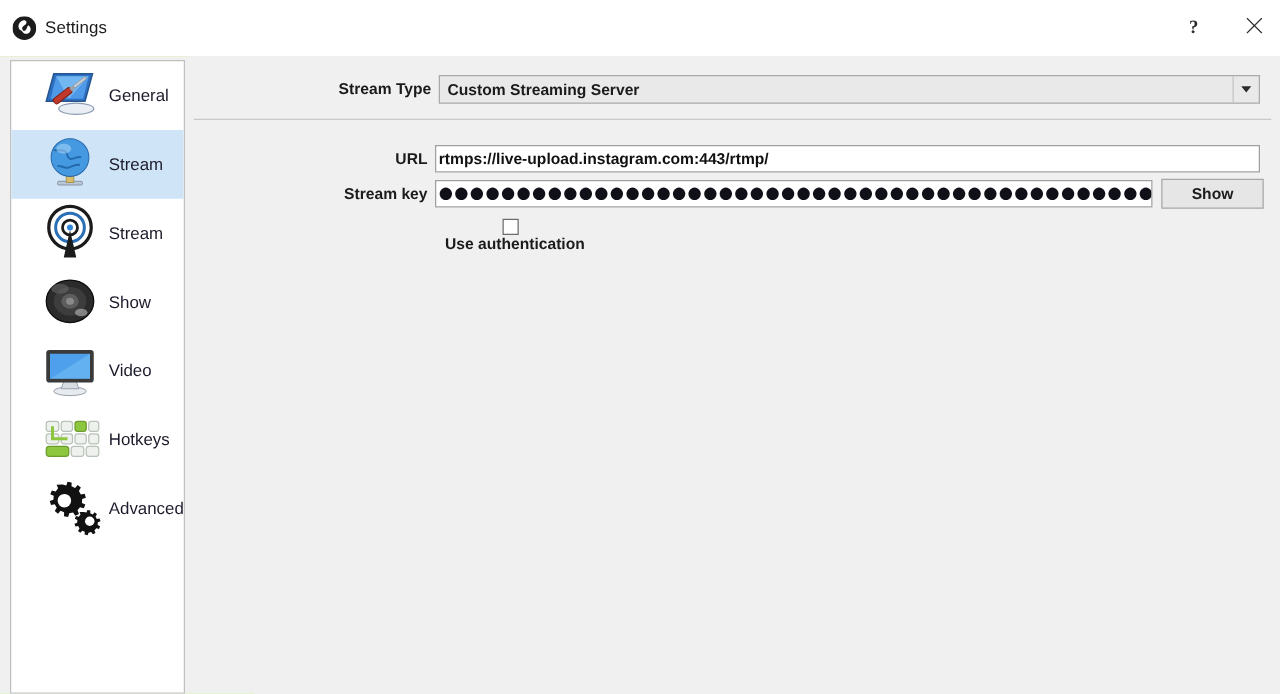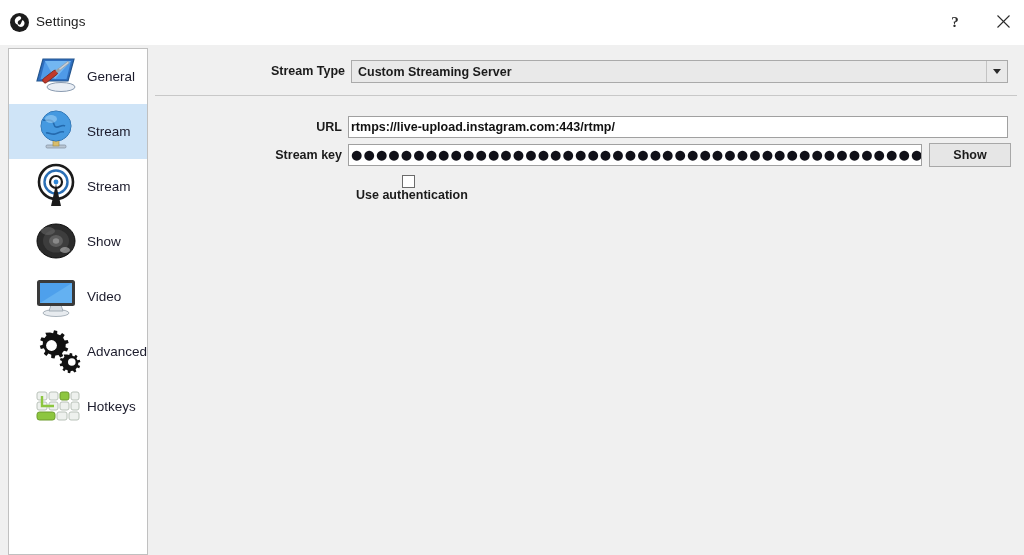--- a/index.html
+++ b/index.html
@@ -318,53 +318,53 @@
             <rect x="10" y="11" width="32" height="20" fill="#4ea0ec"></rect>
             <path d="M10 31 L42 11 L42 31 Z" fill="#79c1f5" opacity=".5"></path>
           </svg>
         </span>
         <span class="side-label">Video</span>
       </div>
 
       <div class="side-item">
         <span class="side-icon">
           <svg width="52" height="50" viewBox="0 0 52 50">
-            <g fill="#111111">
-              <path d="M20 5.5l3.1.8.9-3 3.3.6-.1 3.1 2.9 1.3 2-2.4 2.6 2.1-1.6 2.7 1.6 2.8 3-.6 1 3.2-2.9 1 -.3 3.2 2.8 1.2-1.3 3-3-.8-2 2.5 1.2 2.9-3 1.5-1.7-2.6-3.1.5-.9 3-3.3-.6.1-3.1-2.9-1.3-2 2.4-2.6-2.1 1.6-2.7-1.6-2.8-3 .6-1-3.2 2.9-1 .3-3.2-2.8-1.2 1.3-3 3 .8 2-2.5-1.2-2.9z"></path>
-            </g>
-            <circle cx="21.5" cy="18.5" r="5.4" fill="#ffffff"></circle>
-            <g fill="#111111">
-              <path d="M37 27.5l2.2.5.7-2.1 2.4.5-.1 2.2 2 .9 1.5-1.7 1.9 1.5-1.2 1.9 1.1 2 2.2-.4.7 2.3-2.1.7-.2 2.3 2 .9-.9 2.2-2.2-.6-1.4 1.8.8 2.1-2.1 1-1.3-1.8-2.2.4-.7 2.1-2.4-.5.1-2.2-2-.9-1.5 1.7-1.9-1.5 1.2-1.9-1.1-2-2.2.4-.7-2.3 2.1-.7.2-2.3-2-.9.9-2.2 2.2.6 1.4-1.8-.8-2.1z"></path>
-            </g>
-            <circle cx="41.8" cy="35" r="3.8" fill="#ffffff"></circle>
-          </svg>
-        </span>
-        <span class="side-label">Advanced</span>
-      </div>
-
-      <div class="side-item">
-        <span class="side-icon">
-          <svg width="52" height="50" viewBox="0 0 52 50">
             <rect x="7" y="10" width="10" height="8" rx="2" fill="#eef1ee" stroke="#b9c2b9" stroke-width="1"></rect>
             <rect x="19" y="10" width="9" height="8" rx="2" fill="#eef1ee" stroke="#b9c2b9" stroke-width="1"></rect>
             <rect x="30" y="10" width="9" height="8" rx="2" fill="#8dc63f" stroke="#6c9c2d" stroke-width="1"></rect>
             <rect x="41" y="10" width="8" height="8" rx="2" fill="#eef1ee" stroke="#b9c2b9" stroke-width="1"></rect>
             <rect x="7" y="20" width="10" height="8" rx="2" fill="#eef1ee" stroke="#b9c2b9" stroke-width="1"></rect>
             <rect x="19" y="20" width="9" height="8" rx="2" fill="#eef1ee" stroke="#b9c2b9" stroke-width="1"></rect>
             <rect x="30" y="20" width="9" height="8" rx="2" fill="#eef1ee" stroke="#b9c2b9" stroke-width="1"></rect>
             <rect x="41" y="20" width="8" height="8" rx="2" fill="#eef1ee" stroke="#b9c2b9" stroke-width="1"></rect>
             <rect x="7" y="30" width="18" height="8" rx="2.5" fill="#8dc63f" stroke="#6c9c2d" stroke-width="1"></rect>
             <rect x="27" y="30" width="10" height="8" rx="2" fill="#eef1ee" stroke="#b9c2b9" stroke-width="1"></rect>
             <rect x="39" y="30" width="10" height="8" rx="2" fill="#eef1ee" stroke="#b9c2b9" stroke-width="1"></rect>
             <path d="M12 14 L12 24 L24 24" fill="none" stroke="#8dc63f" stroke-width="2.4"></path>
           </svg>
         </span>
         <span class="side-label">Hotkeys</span>
       </div>
 
+      <div class="side-item">
+        <span class="side-icon">
+          <svg width="52" height="50" viewBox="0 0 52 50">
+            <g fill="#111111">
+              <path d="M20 5.5l3.1.8.9-3 3.3.6-.1 3.1 2.9 1.3 2-2.4 2.6 2.1-1.6 2.7 1.6 2.8 3-.6 1 3.2-2.9 1 -.3 3.2 2.8 1.2-1.3 3-3-.8-2 2.5 1.2 2.9-3 1.5-1.7-2.6-3.1.5-.9 3-3.3-.6.1-3.1-2.9-1.3-2 2.4-2.6-2.1 1.6-2.7-1.6-2.8-3 .6-1-3.2 2.9-1 .3-3.2-2.8-1.2 1.3-3 3 .8 2-2.5-1.2-2.9z"></path>
+            </g>
+            <circle cx="21.5" cy="18.5" r="5.4" fill="#ffffff"></circle>
+            <g fill="#111111">
+              <path d="M37 27.5l2.2.5.7-2.1 2.4.5-.1 2.2 2 .9 1.5-1.7 1.9 1.5-1.2 1.9 1.1 2 2.2-.4.7 2.3-2.1.7-.2 2.3 2 .9-.9 2.2-2.2-.6-1.4 1.8.8 2.1-2.1 1-1.3-1.8-2.2.4-.7 2.1-2.4-.5.1-2.2-2-.9-1.5 1.7-1.9-1.5 1.2-1.9-1.1-2-2.2.4-.7-2.3 2.1-.7.2-2.3-2-.9.9-2.2 2.2.6 1.4-1.8-.8-2.1z"></path>
+            </g>
+            <circle cx="41.8" cy="35" r="3.8" fill="#ffffff"></circle>
+          </svg>
+        </span>
+        <span class="side-label">Advanced</span>
+      </div>
+
     </div>
 
     <div class="content">
 
       <span class="field-label" style="left:70px; top:19px; width:125px;">Stream Type</span>
 
       <div class="combo">
         <span class="combo-text">Custom Streaming Server</span>
         <span class="combo-arrow-btn">
           <span class="caret-down"></span>

